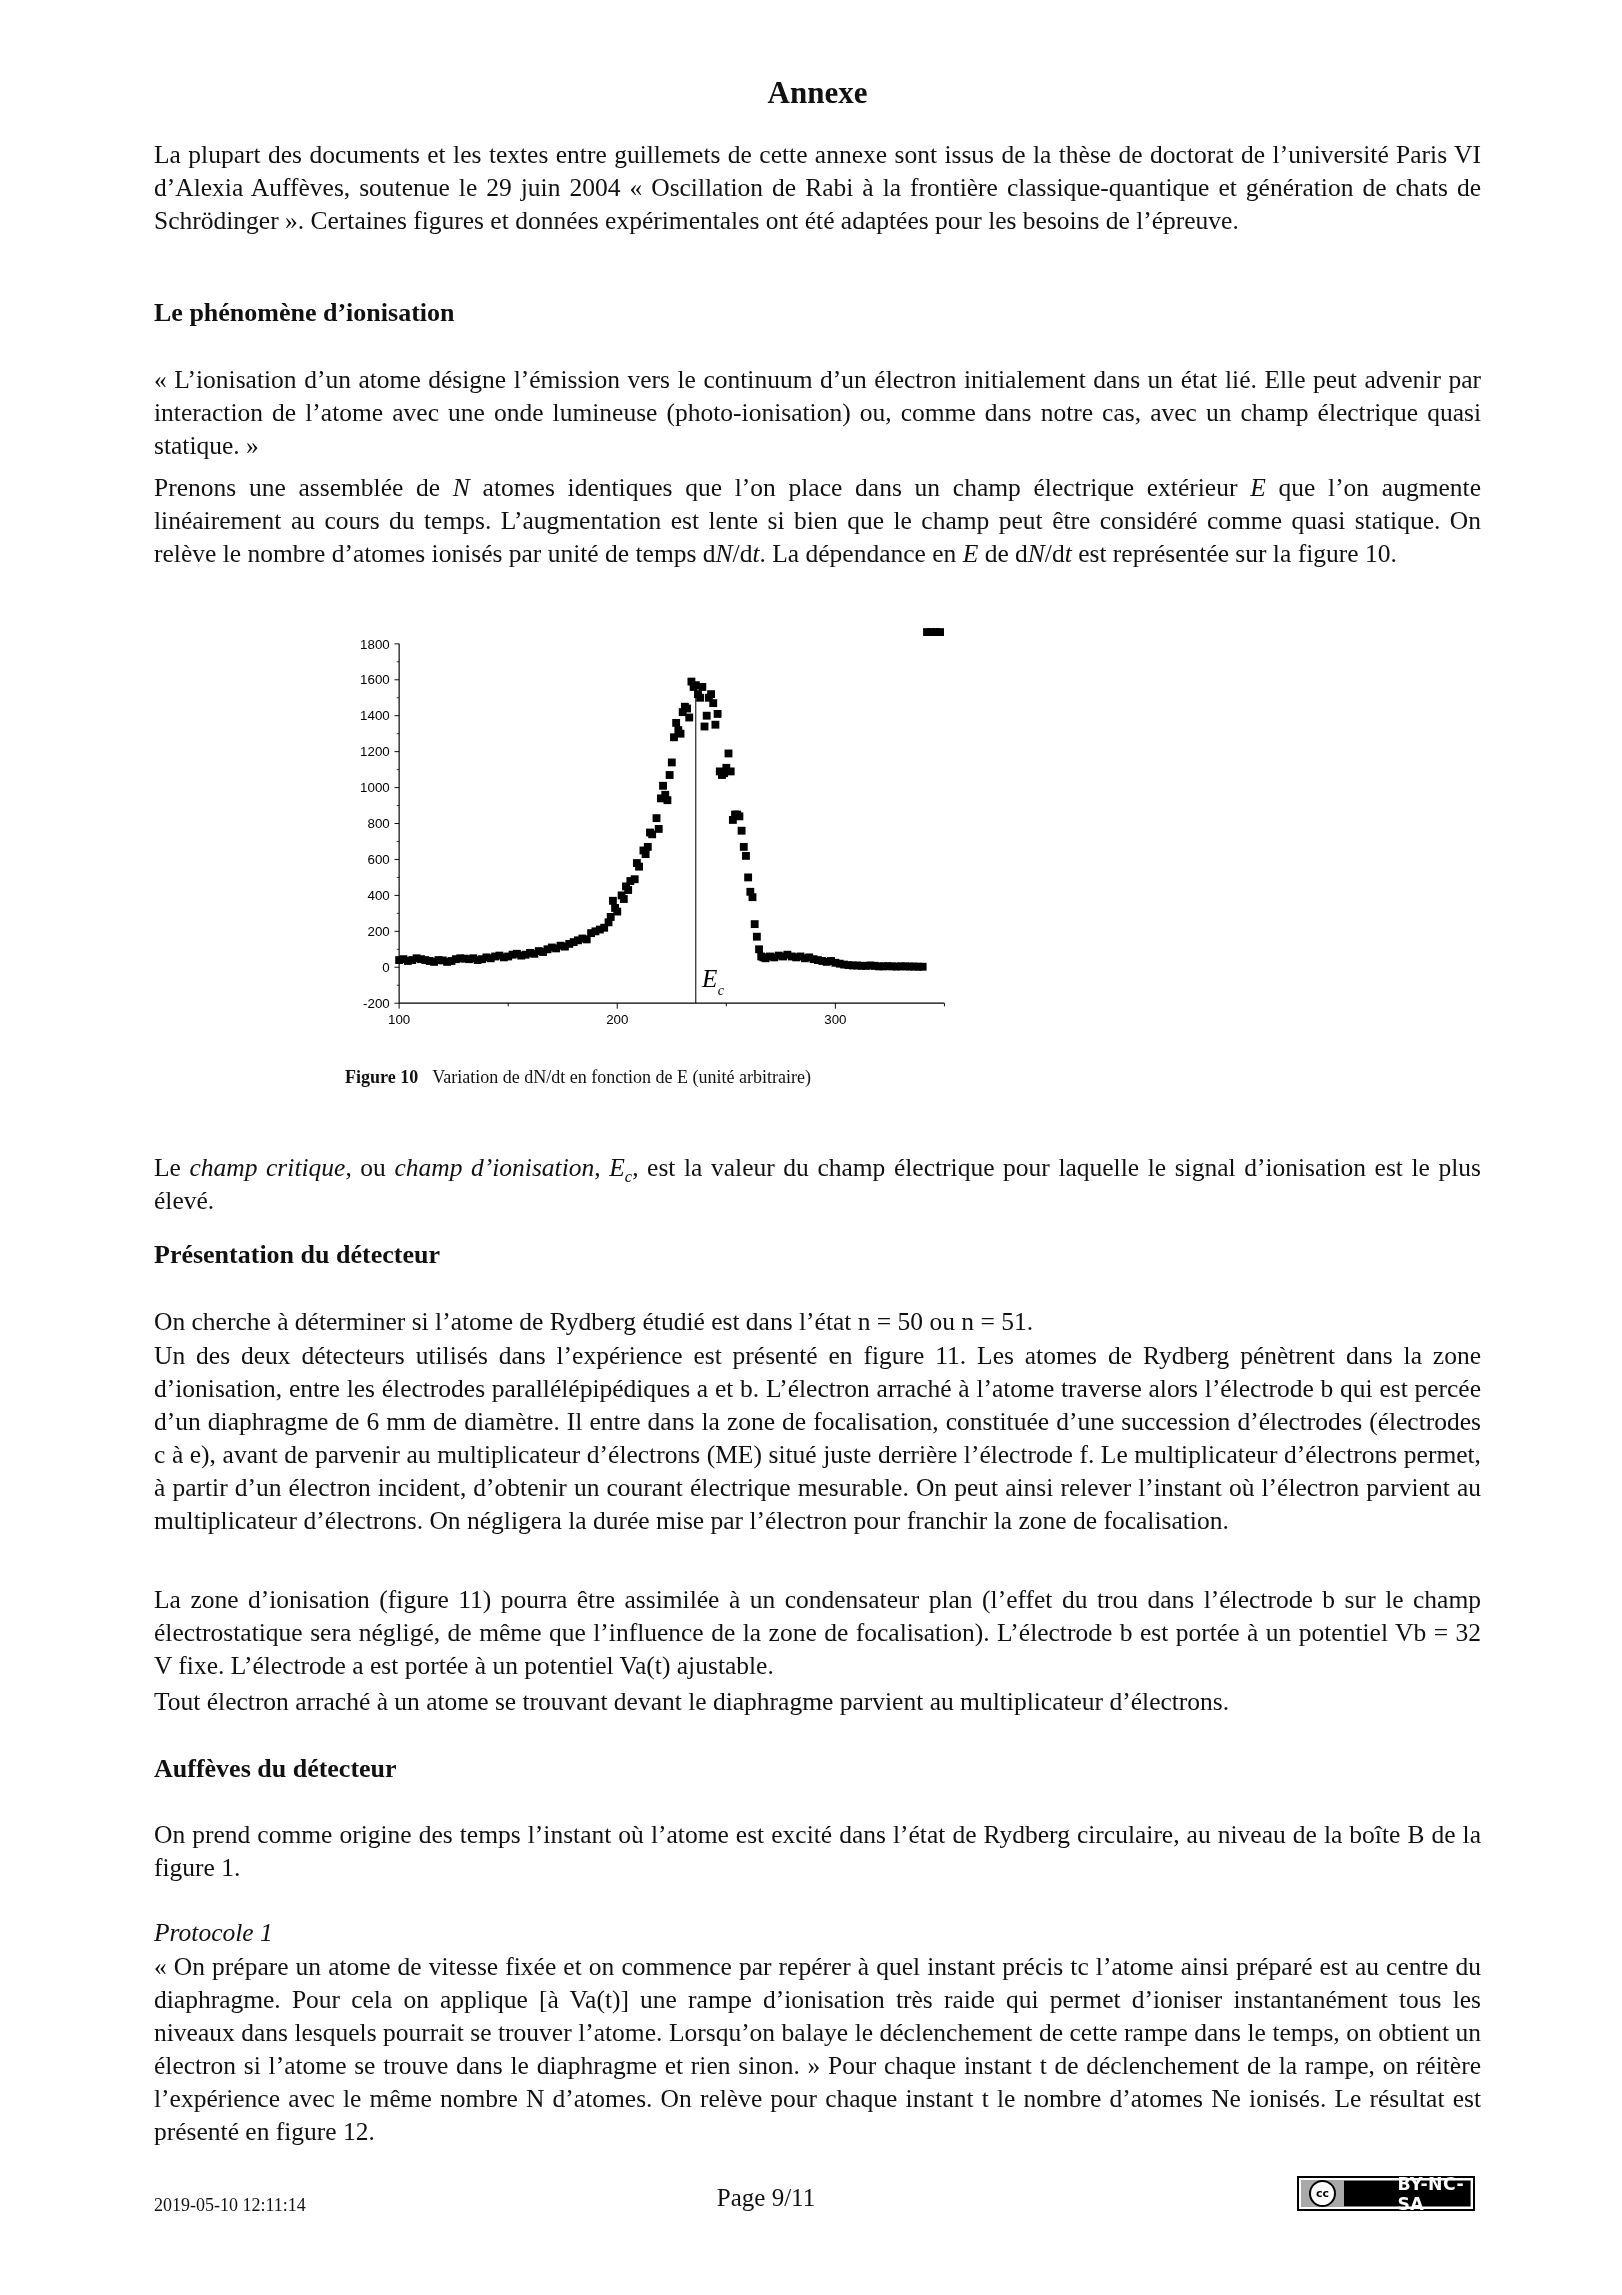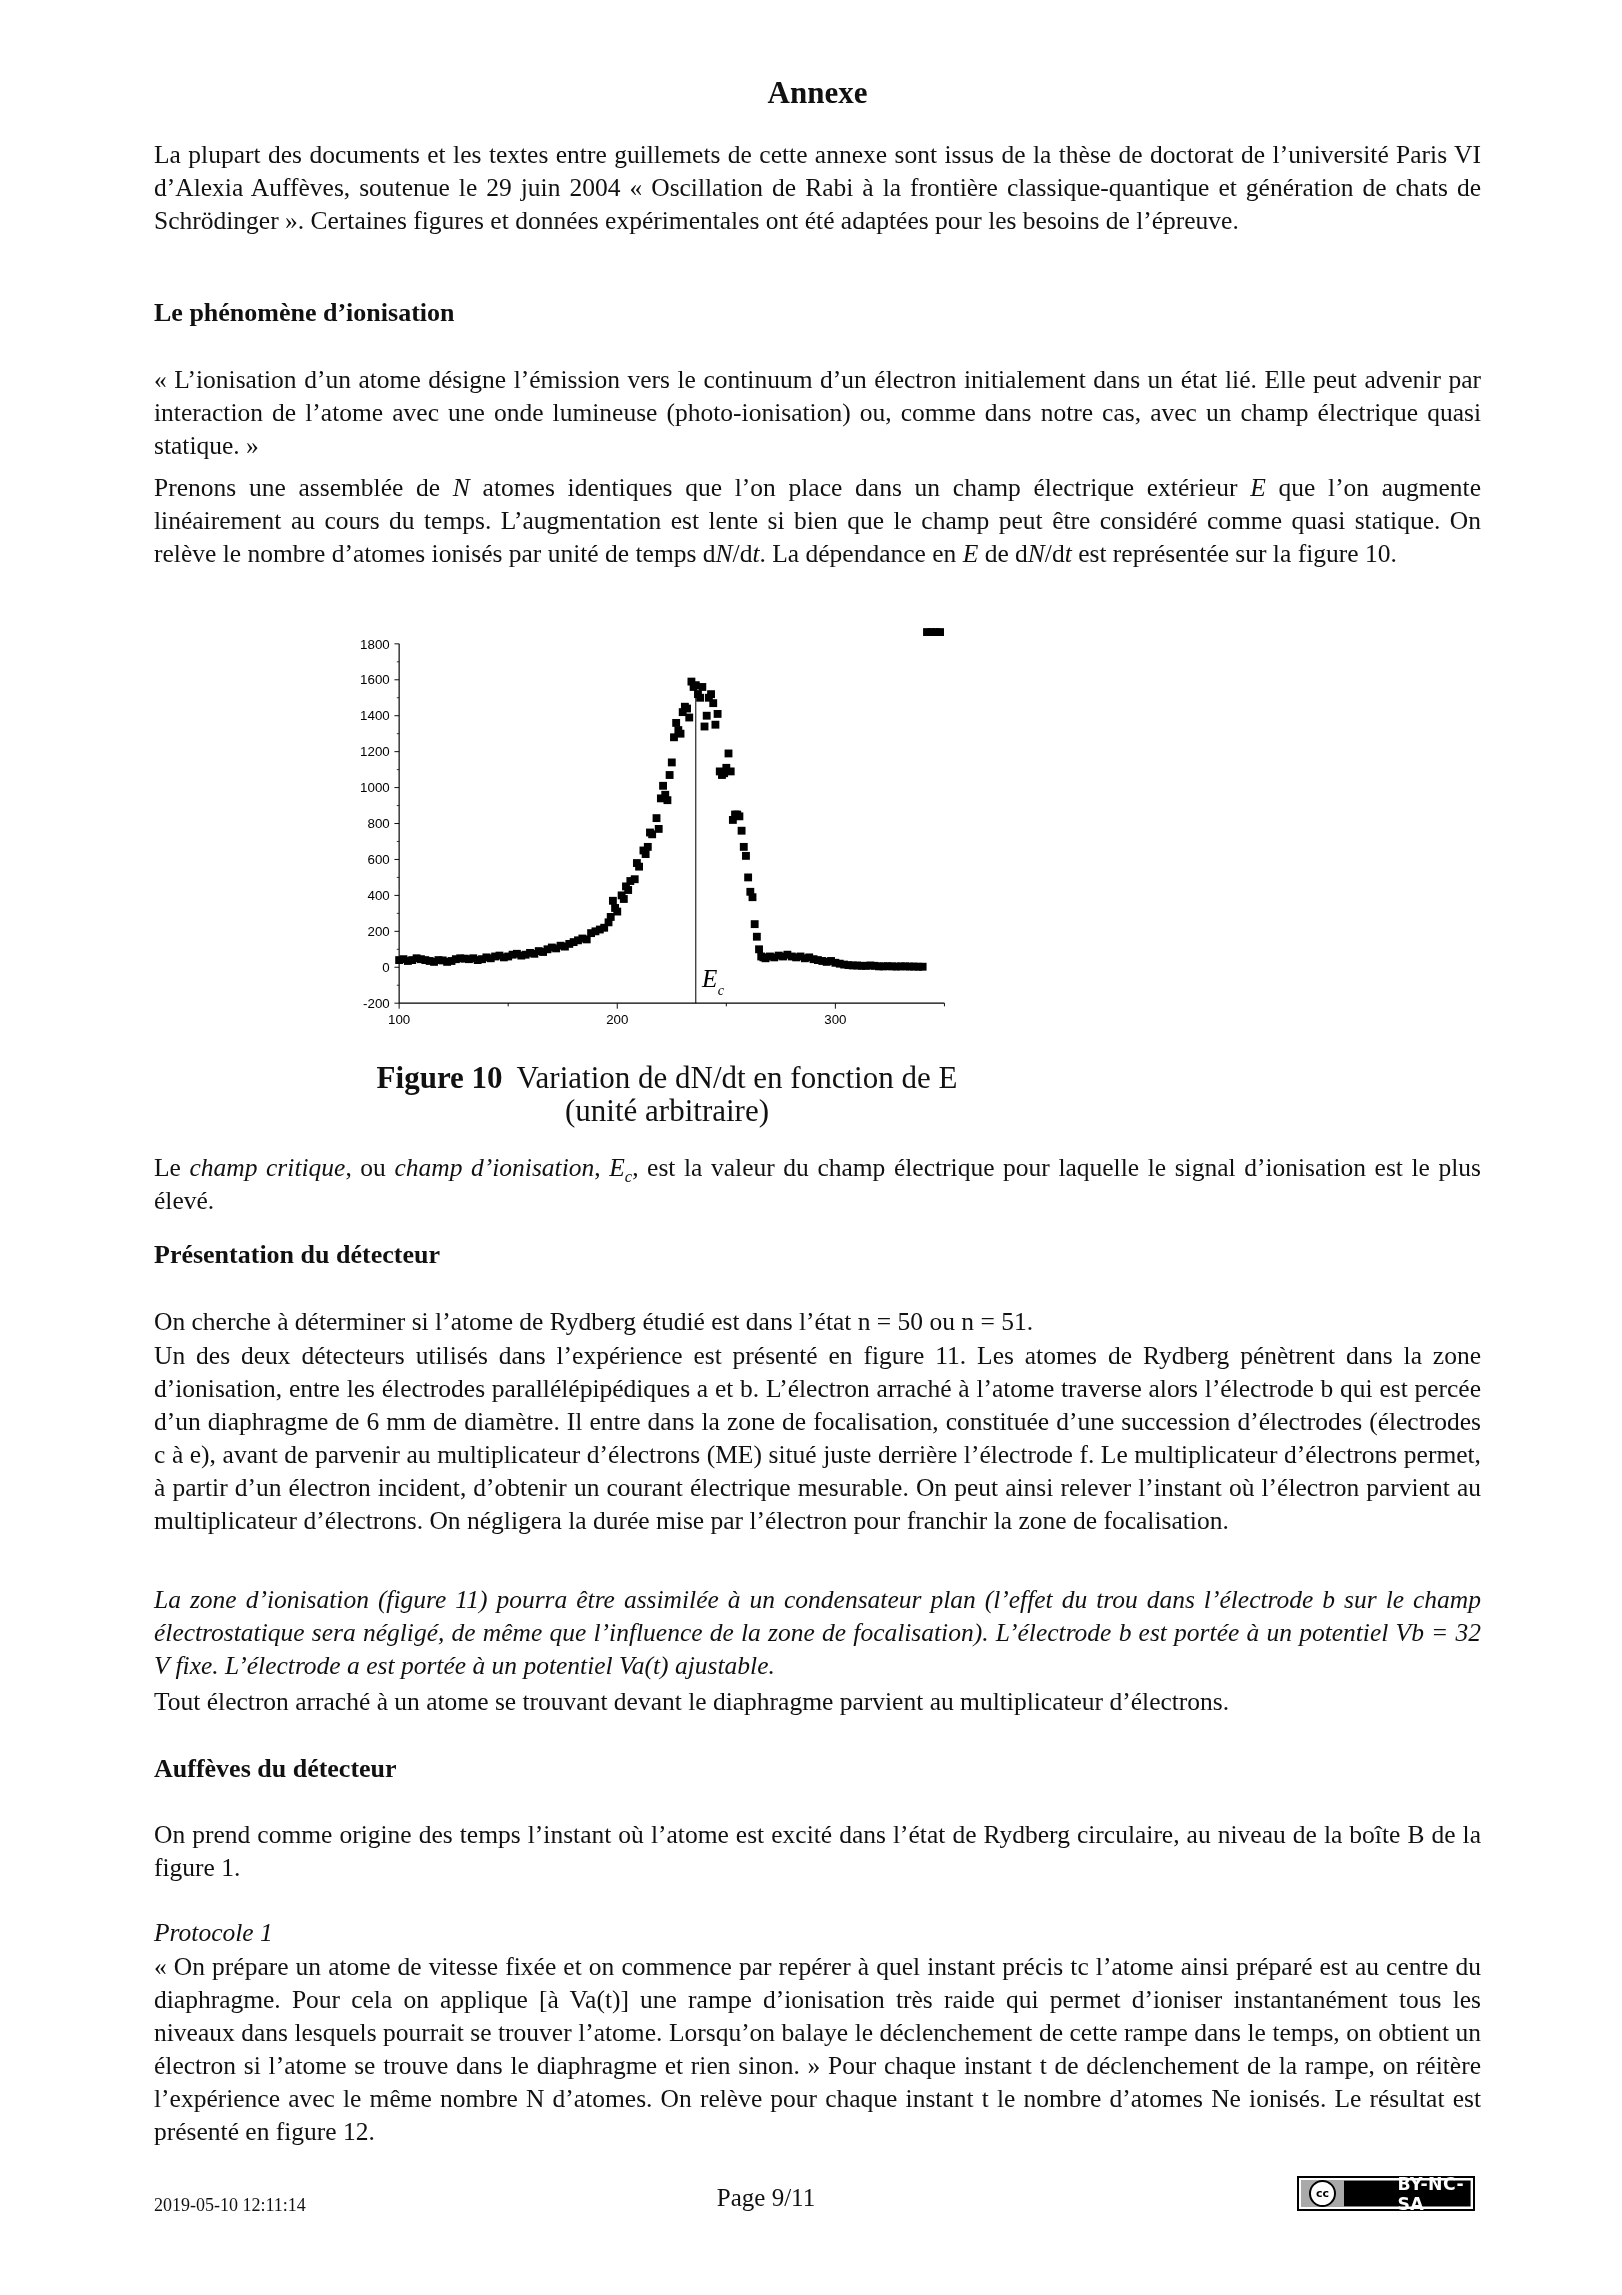--- a/index.html
+++ b/index.html
@@ -8,21 +8,21 @@
   .page { position: absolute; left: 154px; top: 0; width: 1327px; }
   .title { position: absolute; top: 75px; left: 0; width: 1327px; text-align: center;
            font-size: 31px; font-weight: bold; }
   .para { position: absolute; left: 0; width: 1327px; font-size: 25.5px; line-height: 33px;
           text-align: justify; }
   .h2 { position: absolute; left: 0; font-size: 26px; font-weight: bold; }
   .it { font-style: italic; }
   sub { font-size: 0.65em; font-style: italic; vertical-align: -0.35em; line-height: 0; }
   .figure { position: absolute; left: 345px; top: 628px; width: 612px; height: 424px; }
   .figure svg { width: 612px; height: 424px; display: block; }
-  .caption { position: absolute; left: 345px; top: 1061px; width: 644px; font-size: 31px; line-height: 33px; text-align: center; }
+  .caption { position: absolute; left: 345px; top: 1061px; width: 644px; font-size: 18px; line-height: 33px; }
   .caption .lbl { font-weight: bold; margin-right: 14px; }
   .footer-left { position: absolute; left: 154px; top: 2195px; font-size: 18px; }
   .footer-center { position: absolute; left: 0; width: 1532px; top: 2184px; text-align: center; font-size: 25px; }
   .cc-badge { position: absolute; left: 1297px; top: 2176px; width: 174px; height: 31px; background: #000;
               border: 2.4px solid #000; box-shadow: inset 0 0 0 2.4px #fff; display: flex; align-items: center; gap: 46px; }
   .cc-badge .cc-left { width: 52px; height: 27px; margin-left: 2.4px; background: #a9a9a9; display:flex; align-items:center; justify-content:center; }
   .cc-badge .cc-circle { width: 23.6px; height: 23.6px; border-radius: 50%; background: #fff; border: 2.4px solid #000;
               font-family: "DejaVu Sans", sans-serif; font-weight: bold; font-size: 11px; display:flex; align-items:center; justify-content:center; color:#000; }
   .cc-badge .cc-text { color: #fff; font-family: "DejaVu Sans", sans-serif; font-weight: bold; font-size: 17.3px; margin-left: 7.9px; letter-spacing: 0.4px; }
 </style>
@@ -38,21 +38,21 @@
 
   <div class="para" style="top:363px;">« L’ionisation d’un atome désigne l’émission vers le continuum d’un électron initialement dans un état lié. Elle peut advenir par interaction de l’atome avec une onde lumineuse (photo-ionisation) ou, comme dans notre cas, avec un champ électrique quasi statique. »</div>
 
   <div class="para" style="top:471px;"><span>Prenons une assemblée de </span><span class="it">N</span><span> atomes identiques que l’on place dans un champ électrique extérieur </span><span class="it">E</span><span> que l’on augmente linéairement au cours du temps. L’augmentation est lente si bien que le champ peut être considéré comme quasi statique. On relève le nombre d’atomes ionisés par unité de temps d</span><span class="it">N</span><span>/d</span><span class="it">t</span><span>. La dépendance en </span><span class="it">E</span><span> de d</span><span class="it">N</span><span>/d</span><span class="it">t</span><span> est représentée sur la figure 10.</span></div>
 
   <div class="para" style="top:1151px;"><span>Le </span><span class="it">champ critique</span><span>, ou </span><span class="it">champ d’ionisation</span><span>, </span><span class="it">E</span><sub>c</sub><span>, est la valeur du champ électrique pour laquelle le signal d’ionisation est le plus élevé.</span></div>
 
   <div class="h2" style="top:1240px;">Présentation du détecteur</div>
   <div class="para" style="top:1305px;">On cherche à déterminer si l’atome de Rydberg étudié est dans l’état n = 50 ou n = 51.</div>
   <div class="para" style="top:1339px;">Un des deux détecteurs utilisés dans l’expérience est présenté en figure 11. Les atomes de Rydberg pénètrent dans la zone d’ionisation, entre les électrodes parallélépipédiques a et b. L’électron arraché à l’atome traverse alors l’électrode b qui est percée d’un diaphragme de 6 mm de diamètre. Il entre dans la zone de focalisation, constituée d’une succession d’électrodes (électrodes c à e), avant de parvenir au multiplicateur d’électrons (ME) situé juste derrière l’électrode f. Le multiplicateur d’électrons permet, à partir d’un électron incident, d’obtenir un courant électrique mesurable. On peut ainsi relever l’instant où l’électron parvient au multiplicateur d’électrons. On négligera la durée mise par l’électron pour franchir la zone de focalisation.</div>
-  <div class="para" style="top:1583px;font-style:italic;">La zone d’ionisation (figure 11) pourra être assimilée à un condensateur plan (l’effet du trou dans l’électrode b sur le champ électrostatique sera négligé, de même que l’influence de la zone de focalisation). L’électrode b est portée à un potentiel Vb = 32 V fixe. L’électrode a est portée à un potentiel Va(t) ajustable.</div>
+  <div class="para" style="top:1583px;">La zone d’ionisation (figure 11) pourra être assimilée à un condensateur plan (l’effet du trou dans l’électrode b sur le champ électrostatique sera négligé, de même que l’influence de la zone de focalisation). L’électrode b est portée à un potentiel Vb = 32 V fixe. L’électrode a est portée à un potentiel Va(t) ajustable.</div>
   <div class="para" style="top:1685px;">Tout électron arraché à un atome se trouvant devant le diaphragme parvient au multiplicateur d’électrons.</div>
 
   <div class="h2" style="top:1754px;">Auffèves du détecteur</div>
   <div class="para" style="top:1818px;">On prend comme origine des temps l’instant où l’atome est excité dans l’état de Rydberg circulaire, au niveau de la boîte B de la figure 1.</div>
   <div class="para it" style="top:1916px;">Protocole 1</div>
   <div class="para" style="top:1950px;">« On prépare un atome de vitesse fixée et on commence par repérer à quel instant précis tc l’atome ainsi préparé est au centre du diaphragme. Pour cela on applique [à Va(t)] une rampe d’ionisation très raide qui permet d’ioniser instantanément tous les niveaux dans lesquels pourrait se trouver l’atome. Lorsqu’on balaye le déclenchement de cette rampe dans le temps, on obtient un électron si l’atome se trouve dans le diaphragme et rien sinon. » Pour chaque instant t de déclenchement de la rampe, on réitère l’expérience avec le même nombre N d’atomes. On relève pour chaque instant t le nombre d’atomes Ne ionisés. Le résultat est présenté en figure 12.</div>
 </div>
 
 <div class="figure">
   <svg id="chart" viewBox="0 0 780 540">

